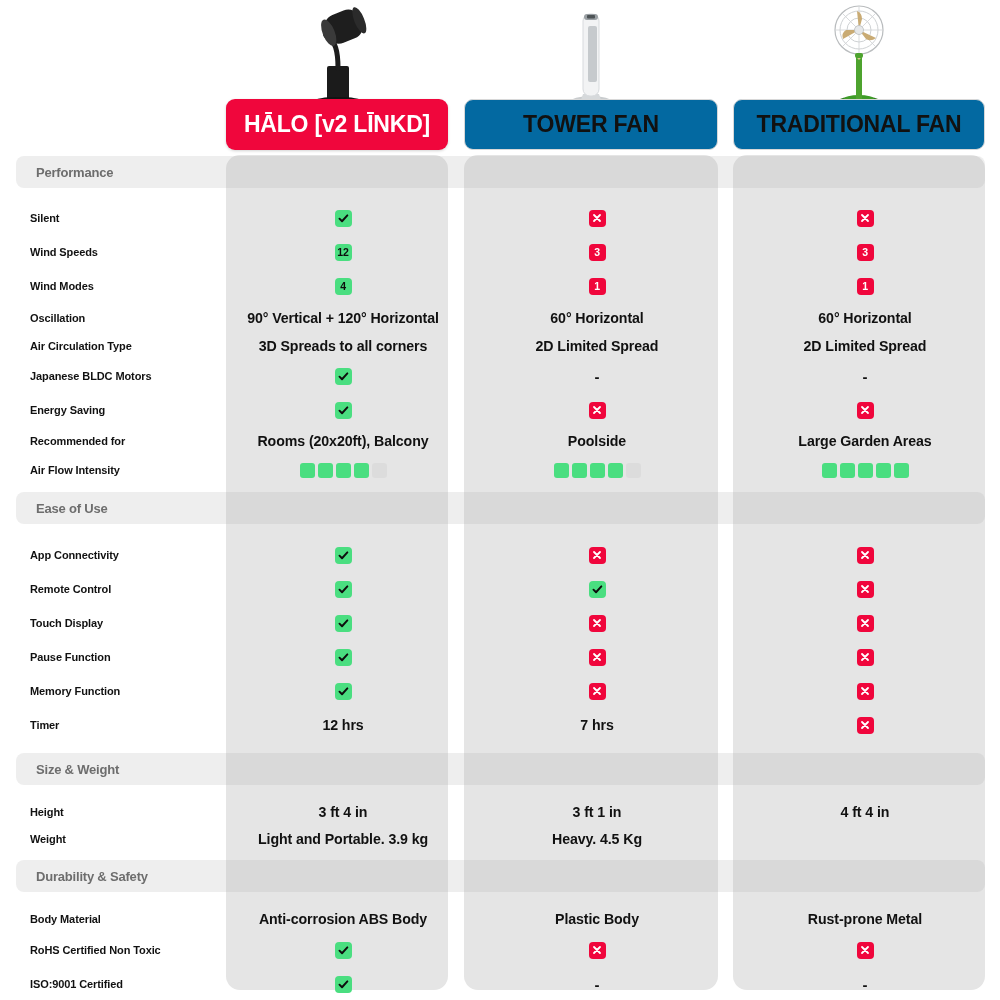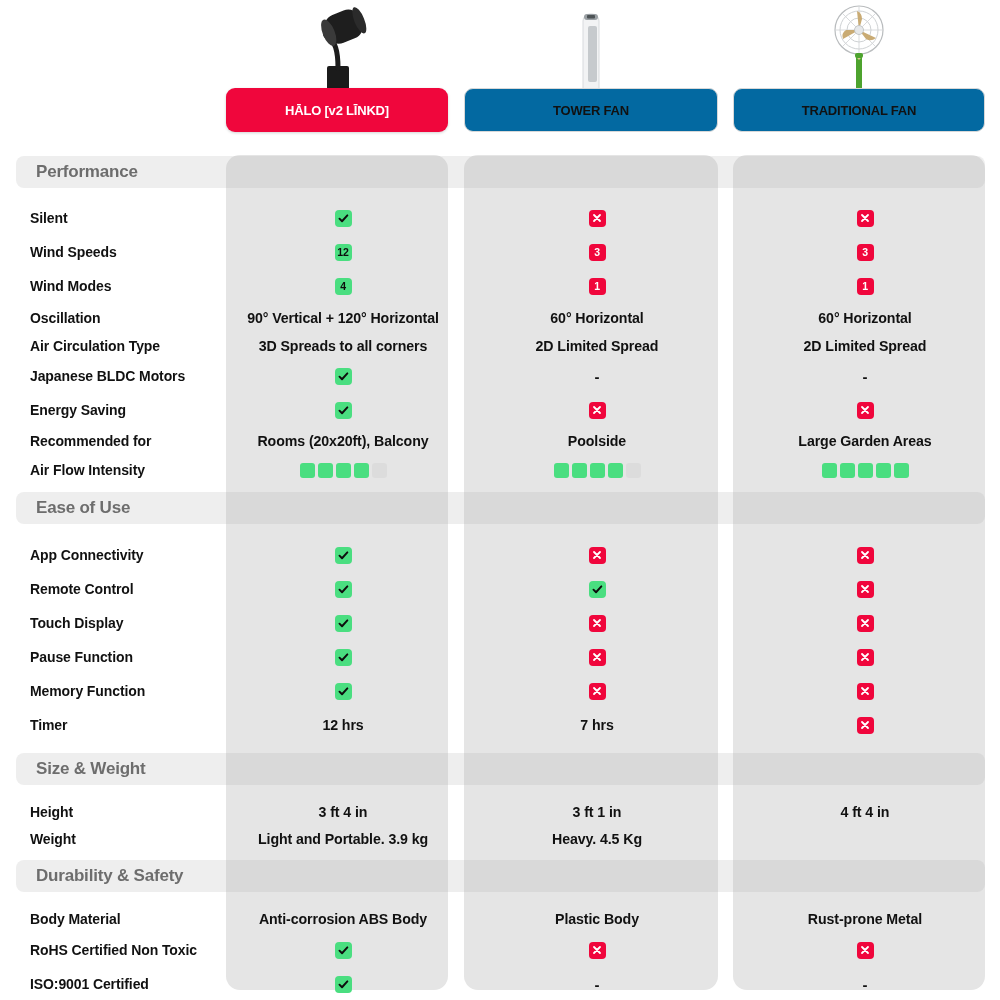--- a/index.html
+++ b/index.html
@@ -34,55 +34,55 @@
 
   .prod-img {
     position: absolute;
     left: 0; right: 0; top: 4px;
     height: 104px;
     display: flex; align-items: flex-end; justify-content: center;
   }
 
   .pill {
     position: absolute;
-    left: 0; right: 0; bottom: 18px;
-    height: 44px;
+    left: 0; right: 0; bottom: 0;
+    height: 51px;
     border-radius: 9px;
     display: flex; align-items: center; justify-content: center;
     font-weight: bold;
-    font-size: 13px;
+    font-size: 23px;
     letter-spacing: -0.2px;
   }
   .pill.primary { background: #f0063c; color: #ffffff; box-shadow: 0 1px 3px rgba(0,0,0,.18); }
   .pill.plain   { background: #0369a1; color: #111111; border: 1px solid #d8d8d8; }
 
   
   .sec-bar {
     position: absolute;
     left: 16px;
     width: 969px;
     height: 32px;
     background: rgba(170,170,170,0.20);
     border-radius: 8px;
     display: flex; align-items: center;
   }
   .sec-bar span {
     margin-left: 20px;
-    font-size: 17px;
+    font-size: 13px;
     font-weight: bold;
     color: #6d6d6d;
     letter-spacing: -0.2px;
   }
 
   
   .row { position: absolute; left: 0; width: 1000px; height: 26px; }
   .row .label {
     position: absolute; left: 30px; top: 0;
     line-height: 26px;
-    font-size: 14px;
+    font-size: 11px;
     font-weight: bold;
     color: #111111;
     letter-spacing: -0.1px;
     white-space: nowrap;
   }
   .cell {
     position: absolute; top: 0; height: 26px;
     display: flex; align-items: center; justify-content: center;
     font-size: 14.2px;
     font-weight: bold;

